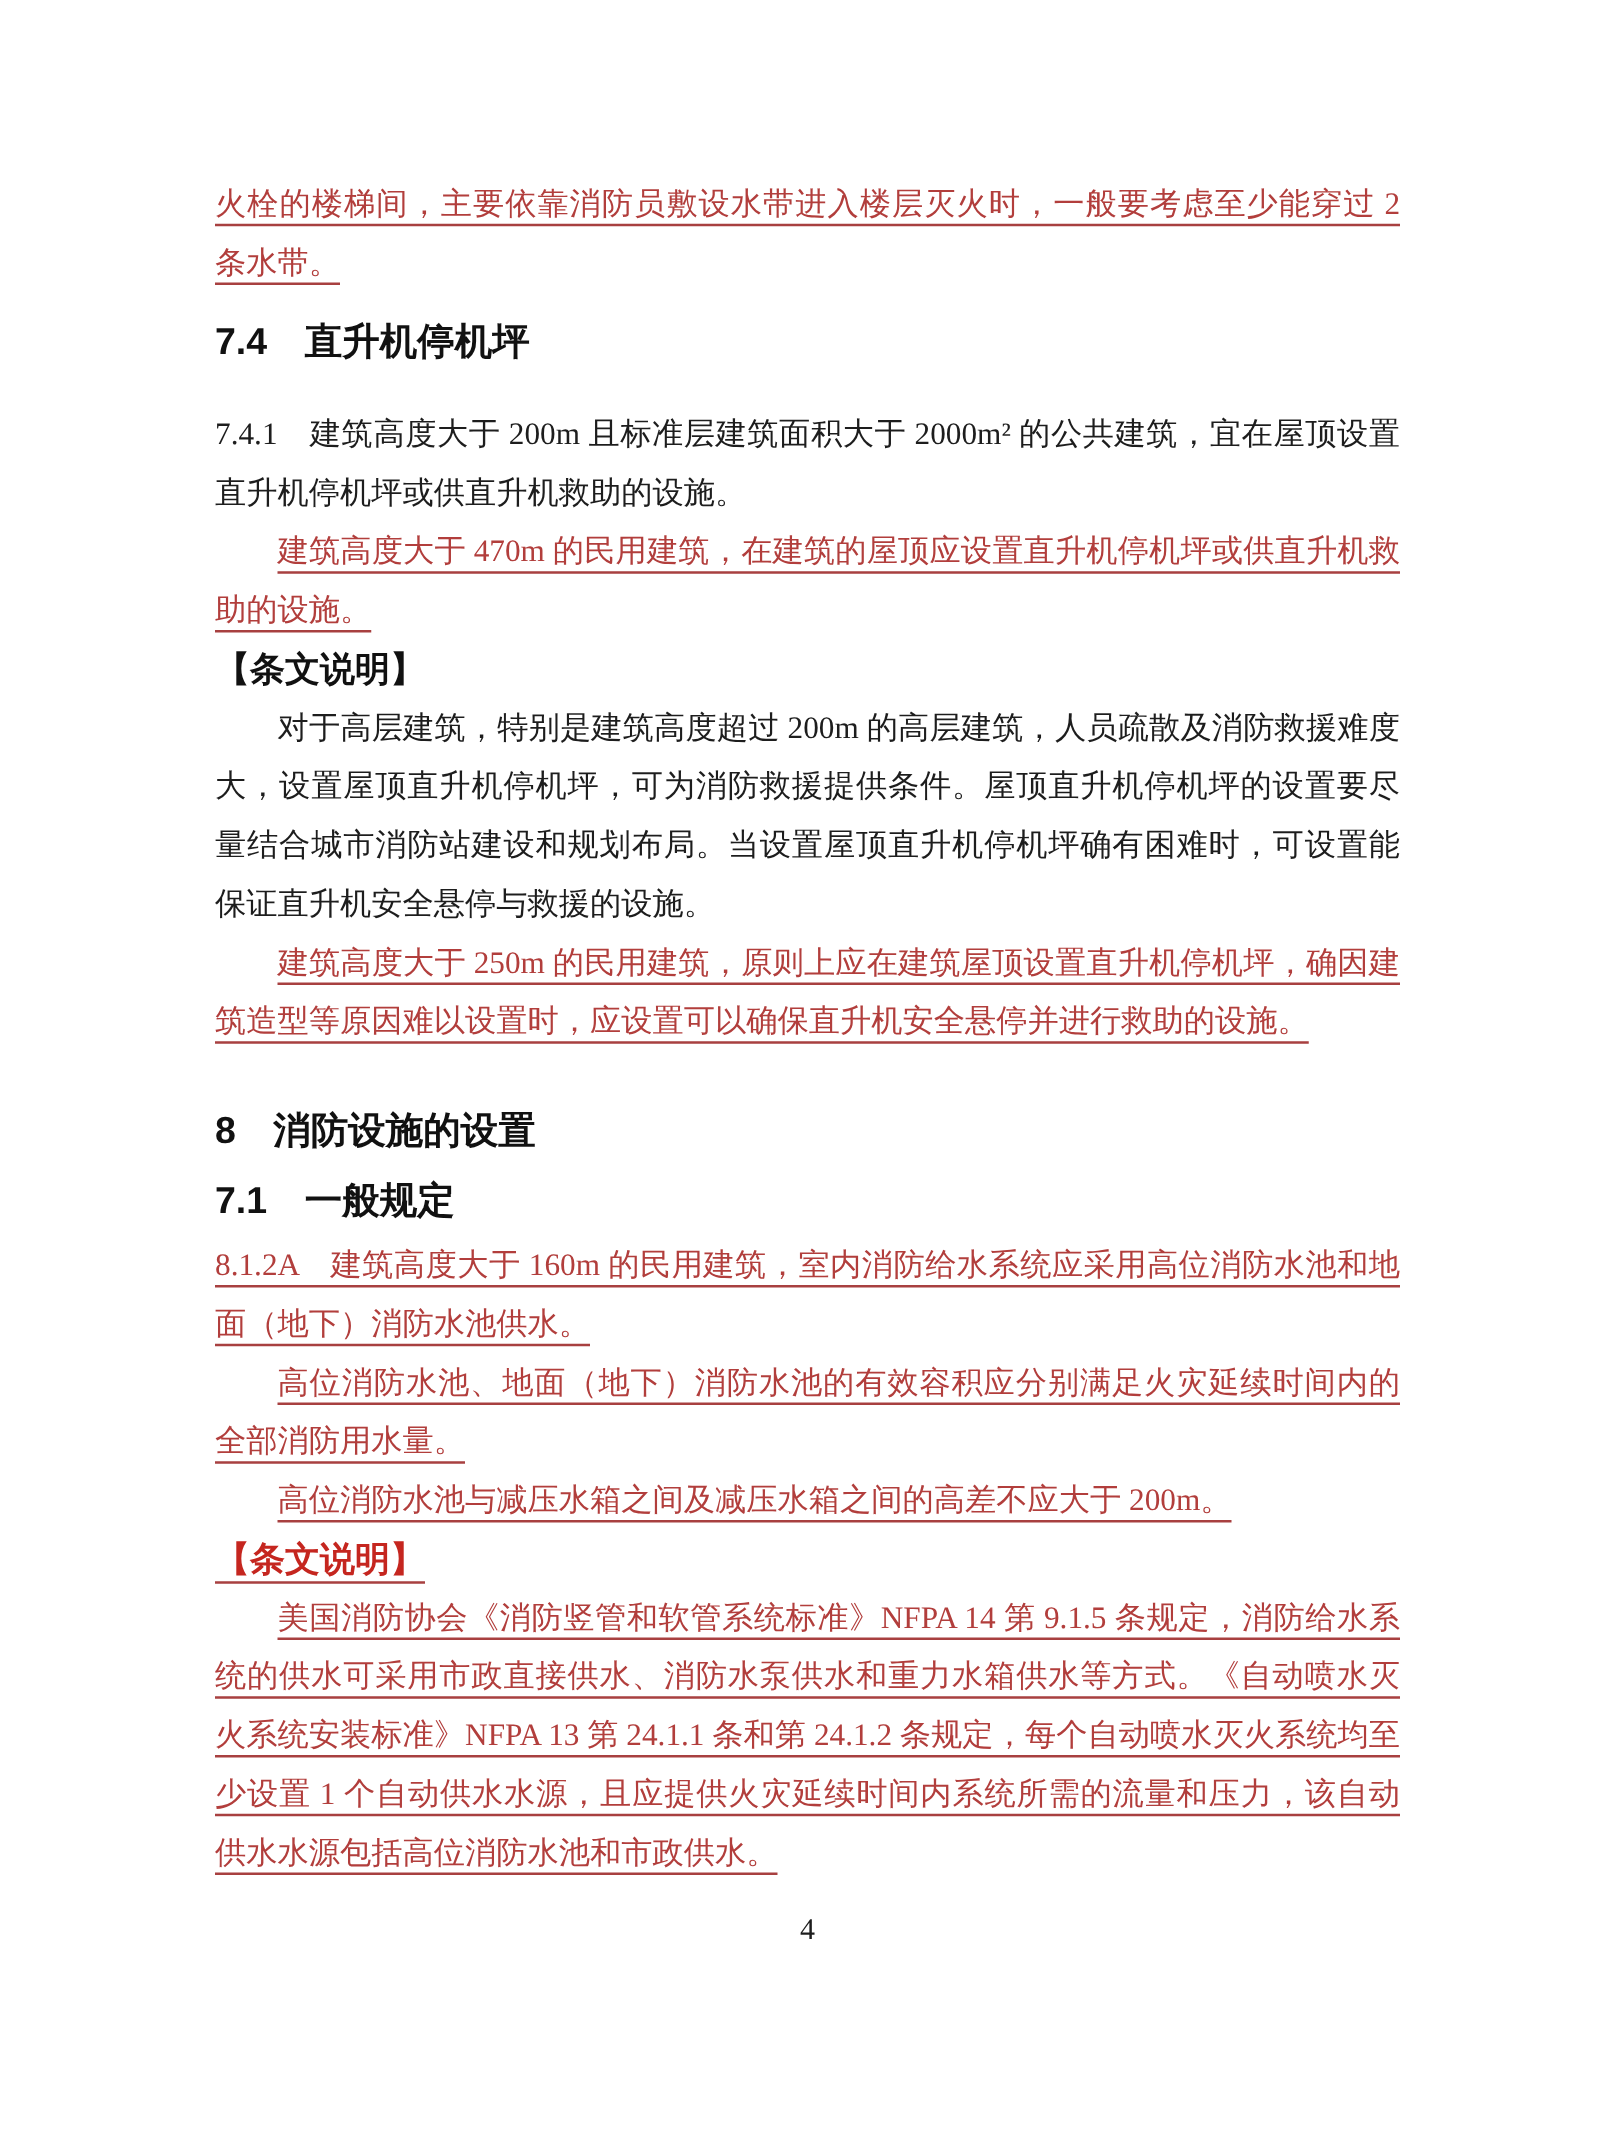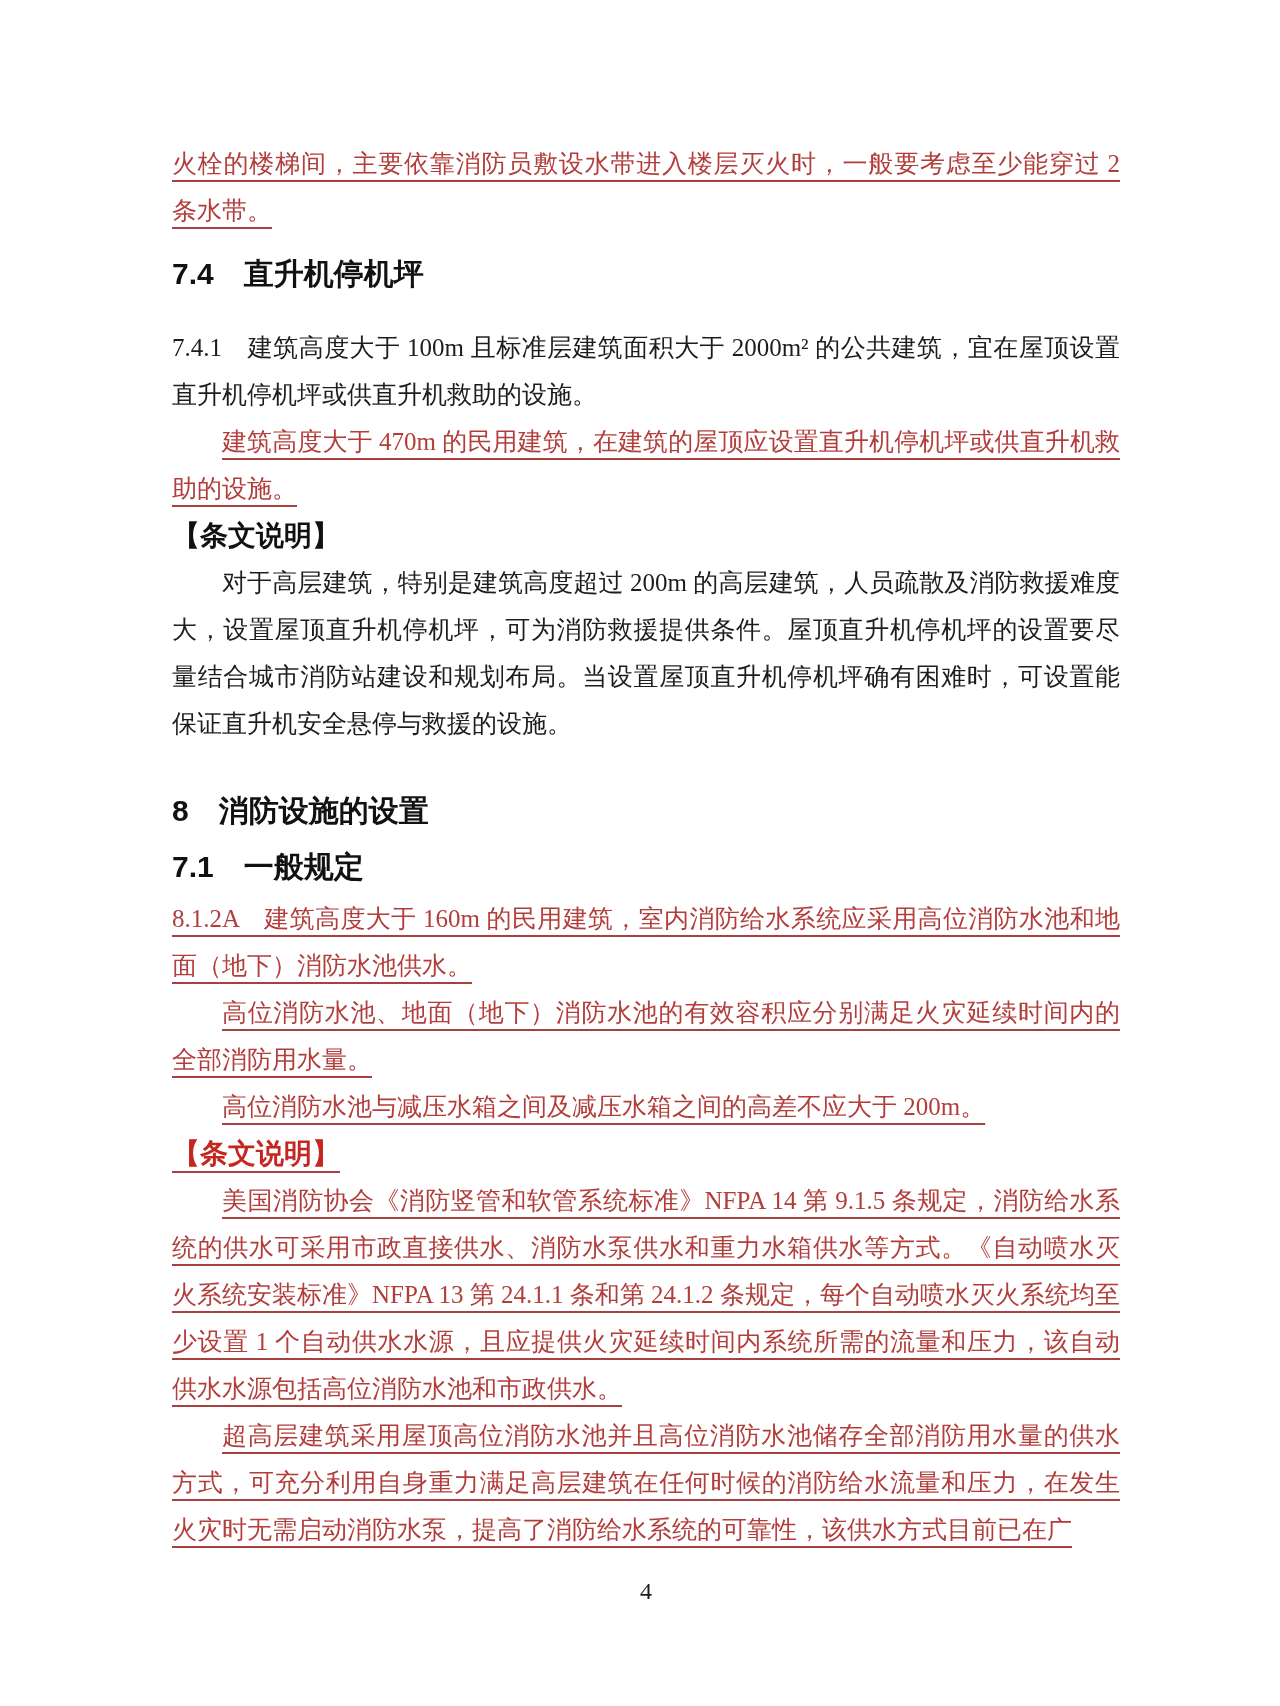--- a/index.html
+++ b/index.html
@@ -69,40 +69,40 @@
 </style>
 </head>
 <body>
 
 <div class="page">
 
   <p class="red">火栓的楼梯间，主要依靠消防员敷设水带进入楼层灭火时，一般要考虑至少能穿过 2 条水带。</p>
 
   <p class="heading heading-74">7.4　直升机停机坪</p>
 
-  <p>7.4.1　建筑高度大于 100m 且标准层建筑面积大于 2000m² 的公共建筑，宜在屋顶设置直升机停机坪或供直升机救助的设施。</p>
+  <p>7.4.1　建筑高度大于 200m 且标准层建筑面积大于 2000m² 的公共建筑，宜在屋顶设置直升机停机坪或供直升机救助的设施。</p>
 
   <p class="red ind">建筑高度大于 470m 的民用建筑，在建筑的屋顶应设置直升机停机坪或供直升机救助的设施。</p>
 
   <p class="label">【条文说明】</p>
 
   <p class="ind">对于高层建筑，特别是建筑高度超过 200m 的高层建筑，人员疏散及消防救援难度大，设置屋顶直升机停机坪，可为消防救援提供条件。屋顶直升机停机坪的设置要尽量结合城市消防站建设和规划布局。当设置屋顶直升机停机坪确有困难时，可设置能保证直升机安全悬停与救援的设施。</p>
 
+  <p class="red ind">建筑高度大于 250m 的民用建筑，原则上应在建筑屋顶设置直升机停机坪，确因建筑造型等原因难以设置时，应设置可以确保直升机安全悬停并进行救助的设施。</p>
 
   <p class="heading heading-8">8　消防设施的设置</p>
 
   <p class="heading heading-81">7.1　一般规定</p>
 
   <p class="red">8.1.2A　建筑高度大于 160m 的民用建筑，室内消防给水系统应采用高位消防水池和地面（地下）消防水池供水。</p>
 
   <p class="red ind">高位消防水池、地面（地下）消防水池的有效容积应分别满足火灾延续时间内的全部消防用水量。</p>
 
   <p class="red ind">高位消防水池与减压水箱之间及减压水箱之间的高差不应大于 200m。</p>
 
   <p class="label label-red">【条文说明】</p>
 
   <p class="red ind">美国消防协会《消防竖管和软管系统标准》NFPA 14 第 9.1.5 条规定，消防给水系统的供水可采用市政直接供水、消防水泵供水和重力水箱供水等方式。《自动喷水灭火系统安装标准》NFPA 13 第 24.1.1 条和第 24.1.2 条规定，每个自动喷水灭火系统均至少设置 1 个自动供水水源，且应提供火灾延续时间内系统所需的流量和压力，该自动供水水源包括高位消防水池和市政供水。</p>
 
-  <p class="red ind">超高层建筑采用屋顶高位消防水池并且高位消防水池储存全部消防用水量的供水方式，可充分利用自身重力满足高层建筑在任何时候的消防给水流量和压力，在发生火灾时无需启动消防水泵，提高了消防给水系统的可靠性，该供水方式目前已在广</p>
 
   <div class="footer">4</div>
 
 </div>
 
 </body></html>

